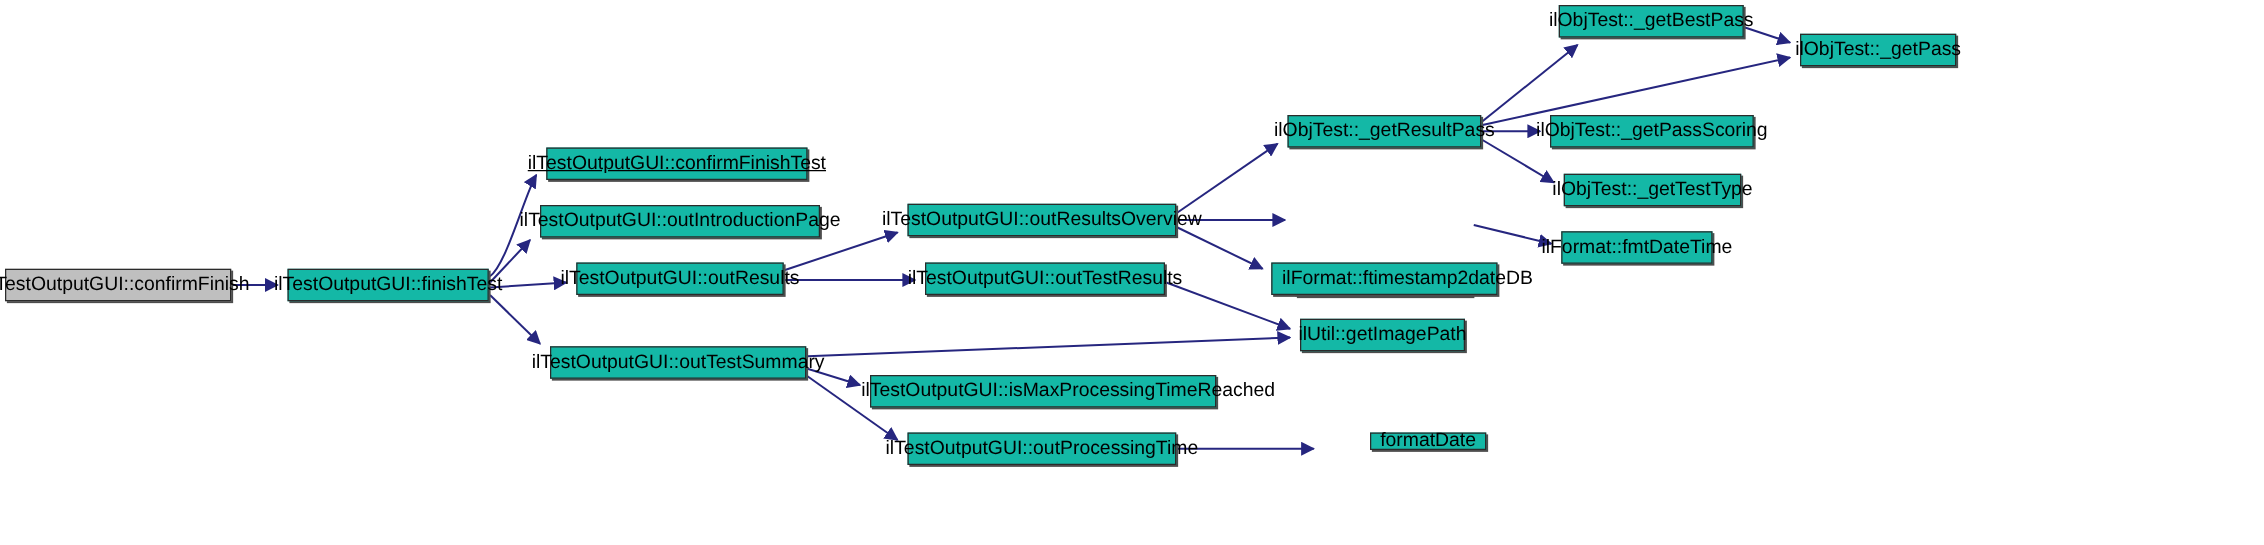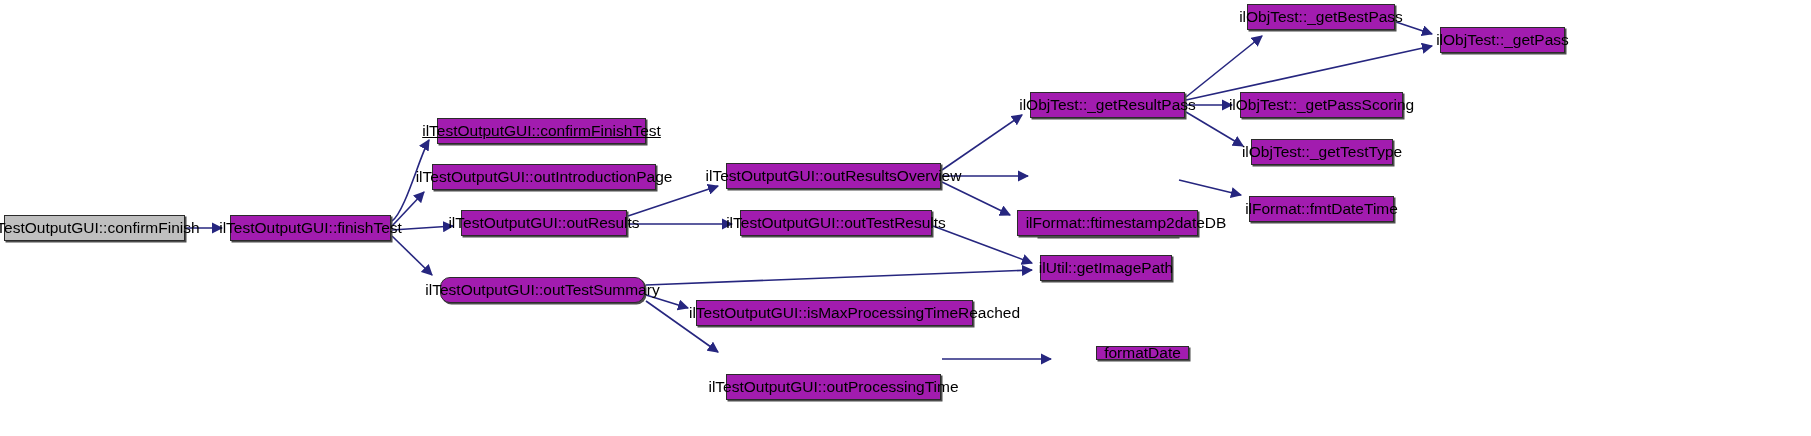--- a/index.html
+++ b/index.html
@@ -21,21 +21,21 @@
     position: absolute;
     left: 0;
     top: 0;
     width: 1811px;
     height: 436px;
     pointer-events: none;
   }
   .gnode {
     position: absolute;
     box-sizing: border-box;
-    background: #a21caf;
+    background: #14b8a6;
     border: 1px solid #2b2b2b;
     color: #000000;
     font-family: "Liberation Sans", sans-serif;
     font-size: 15.5px;
     line-height: 1;
     display: flex;
     align-items: center;
     justify-content: center;
     white-space: nowrap;
     letter-spacing: 0px;
@@ -90,33 +90,33 @@
       </div>
       <div class="gnode" style="left: 437px; top: 118px; width: 209px; height: 26px; text-decoration: underline;">
         <span>ilTestOutputGUI::confirmFinishTest</span>
       </div>
       <div class="gnode" style="left: 432px; top: 164px; width: 224px; height: 26px;">
         <span>ilTestOutputGUI::outIntroductionPage</span>
       </div>
       <div class="gnode" style="left: 461px; top: 210px; width: 166px; height: 26px;">
         <span>ilTestOutputGUI::outResults</span>
       </div>
-      <div class="gnode" style="left: 440px; top: 277px; width: 205px; height: 26px; border-radius: 10px;">
+      <div class="gnode" style="left: 440px; top: 277px; width: 205px; height: 26px;">
         <span>ilTestOutputGUI::outTestSummary</span>
       </div>
       <div class="gnode" style="left: 726px; top: 163px; width: 215px; height: 26px;">
         <span>ilTestOutputGUI::outResultsOverview</span>
       </div>
       <div class="gnode" style="left: 740px; top: 210px; width: 192px; height: 26px;">
         <span>ilTestOutputGUI::outTestResults</span>
       </div>
       <div class="gnode" style="left: 696px; top: 300px; width: 277px; height: 26px; padding-left: 40px;">
         <span>ilTestOutputGUI::isMaxProcessingTimeReached</span>
       </div>
-      <div class="gnode" style="left: 726px; top: 346px; width: 215px; height: 26px; margin-top: 28px;">
+      <div class="gnode" style="left: 726px; top: 346px; width: 215px; height: 26px;">
         <span>ilTestOutputGUI::outProcessingTime</span>
       </div>
       <div class="gnode" style="left: 1030px; top: 92px; width: 155px; height: 26px;">
         <span>ilObjTest::_getResultPass</span>
       </div>
       <div class="gnode" style="left: 1036px; top: 163px; width: 142px; height: 26px; margin-top: 48px;">
         <span>ilFormat::formatDate</span>
       </div>
       <div class="gnode" style="left: 1017px; top: 210px; width: 181px; height: 26px; padding-left: 37px;">
         <span>ilFormat::ftimestamp2dateDB</span>
@@ -129,21 +129,21 @@
       </div>
       <div class="gnode" style="left: 1247px; top: 4px; width: 148px; height: 26px;">
         <span>ilObjTest::_getBestPass</span>
       </div>
       <div class="gnode" style="left: 1240px; top: 92px; width: 163px; height: 26px;">
         <span>ilObjTest::_getPassScoring</span>
       </div>
       <div class="gnode" style="left: 1251px; top: 139px; width: 142px; height: 26px;">
         <span>ilObjTest::_getTestType</span>
       </div>
-      <div class="gnode" style="left: 1249px; top: 185px; width: 145px; height: 26px; margin-top: 11px;">
+      <div class="gnode" style="left: 1249px; top: 185px; width: 121px; height: 26px;">
         <span>ilFormat::fmtDateTime</span>
       </div>
       <div class="gnode" style="left: 1440px; top: 27px; width: 125px; height: 26px;">
         <span>ilObjTest::_getPass</span>
       </div>
     </div>
 
 </div>
 
 </body></html>

